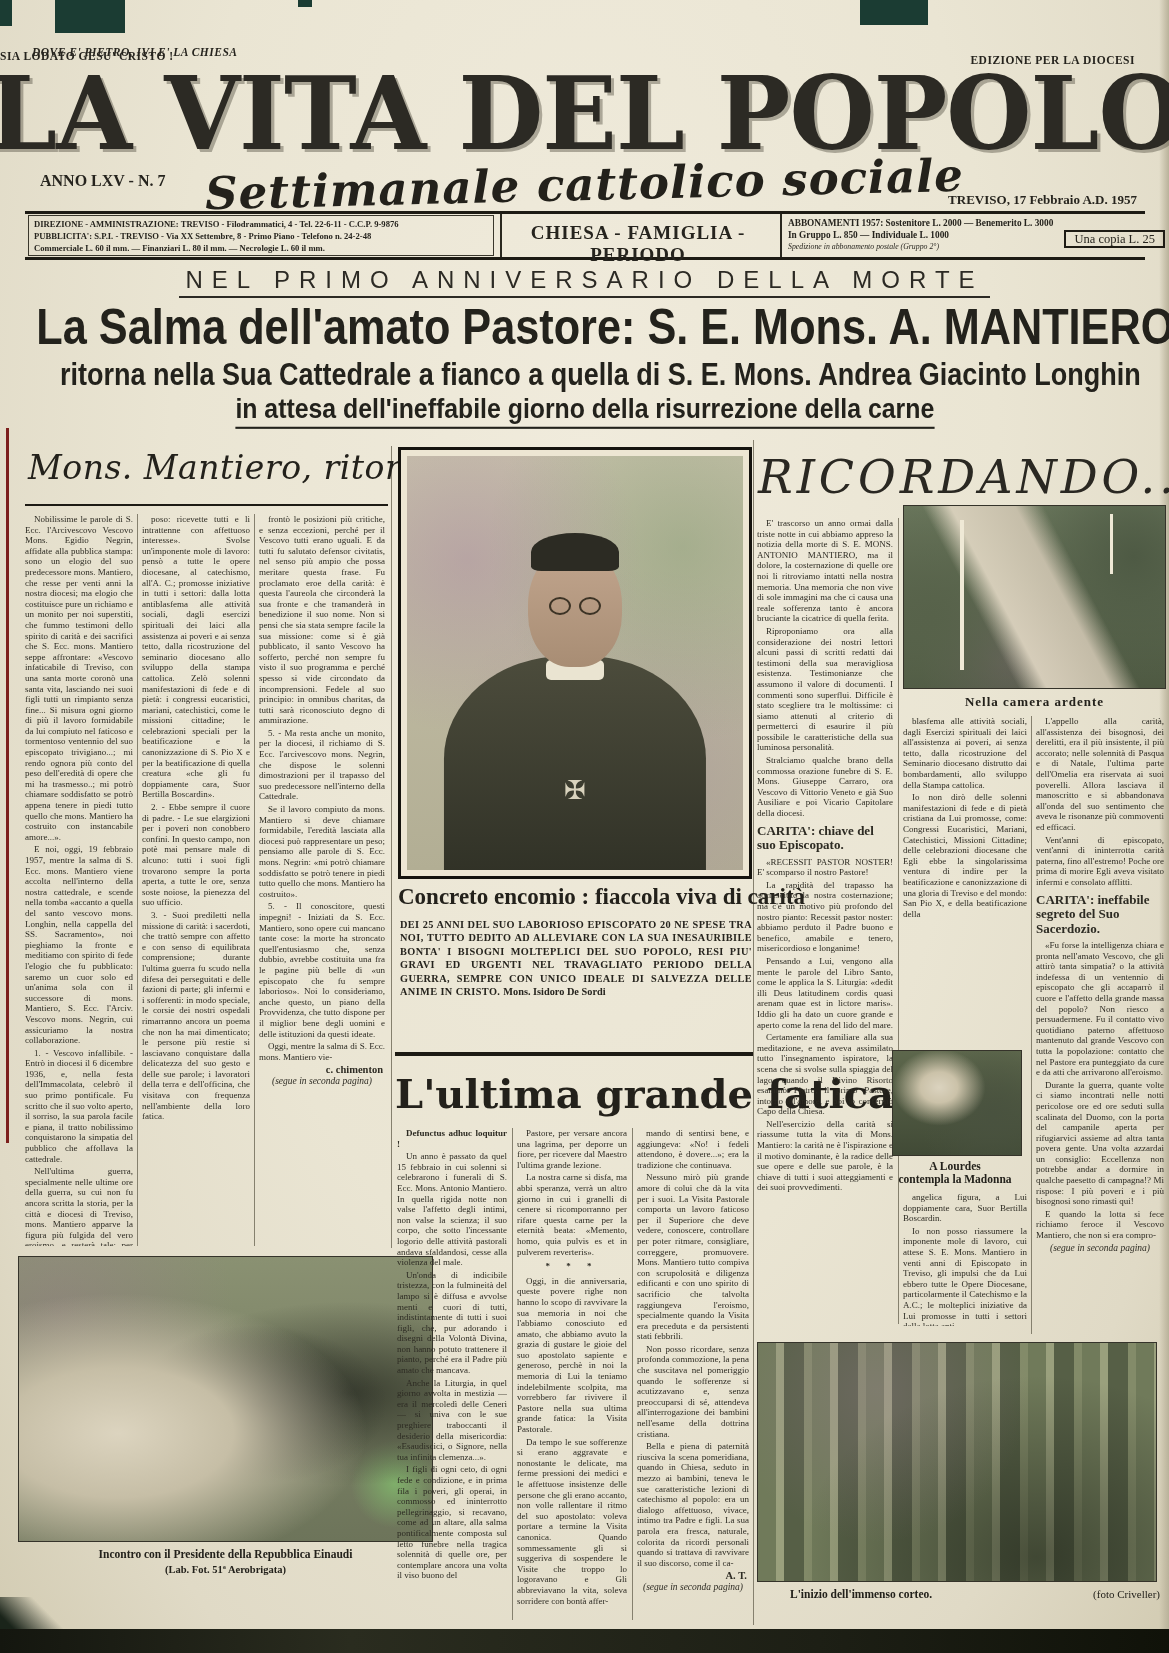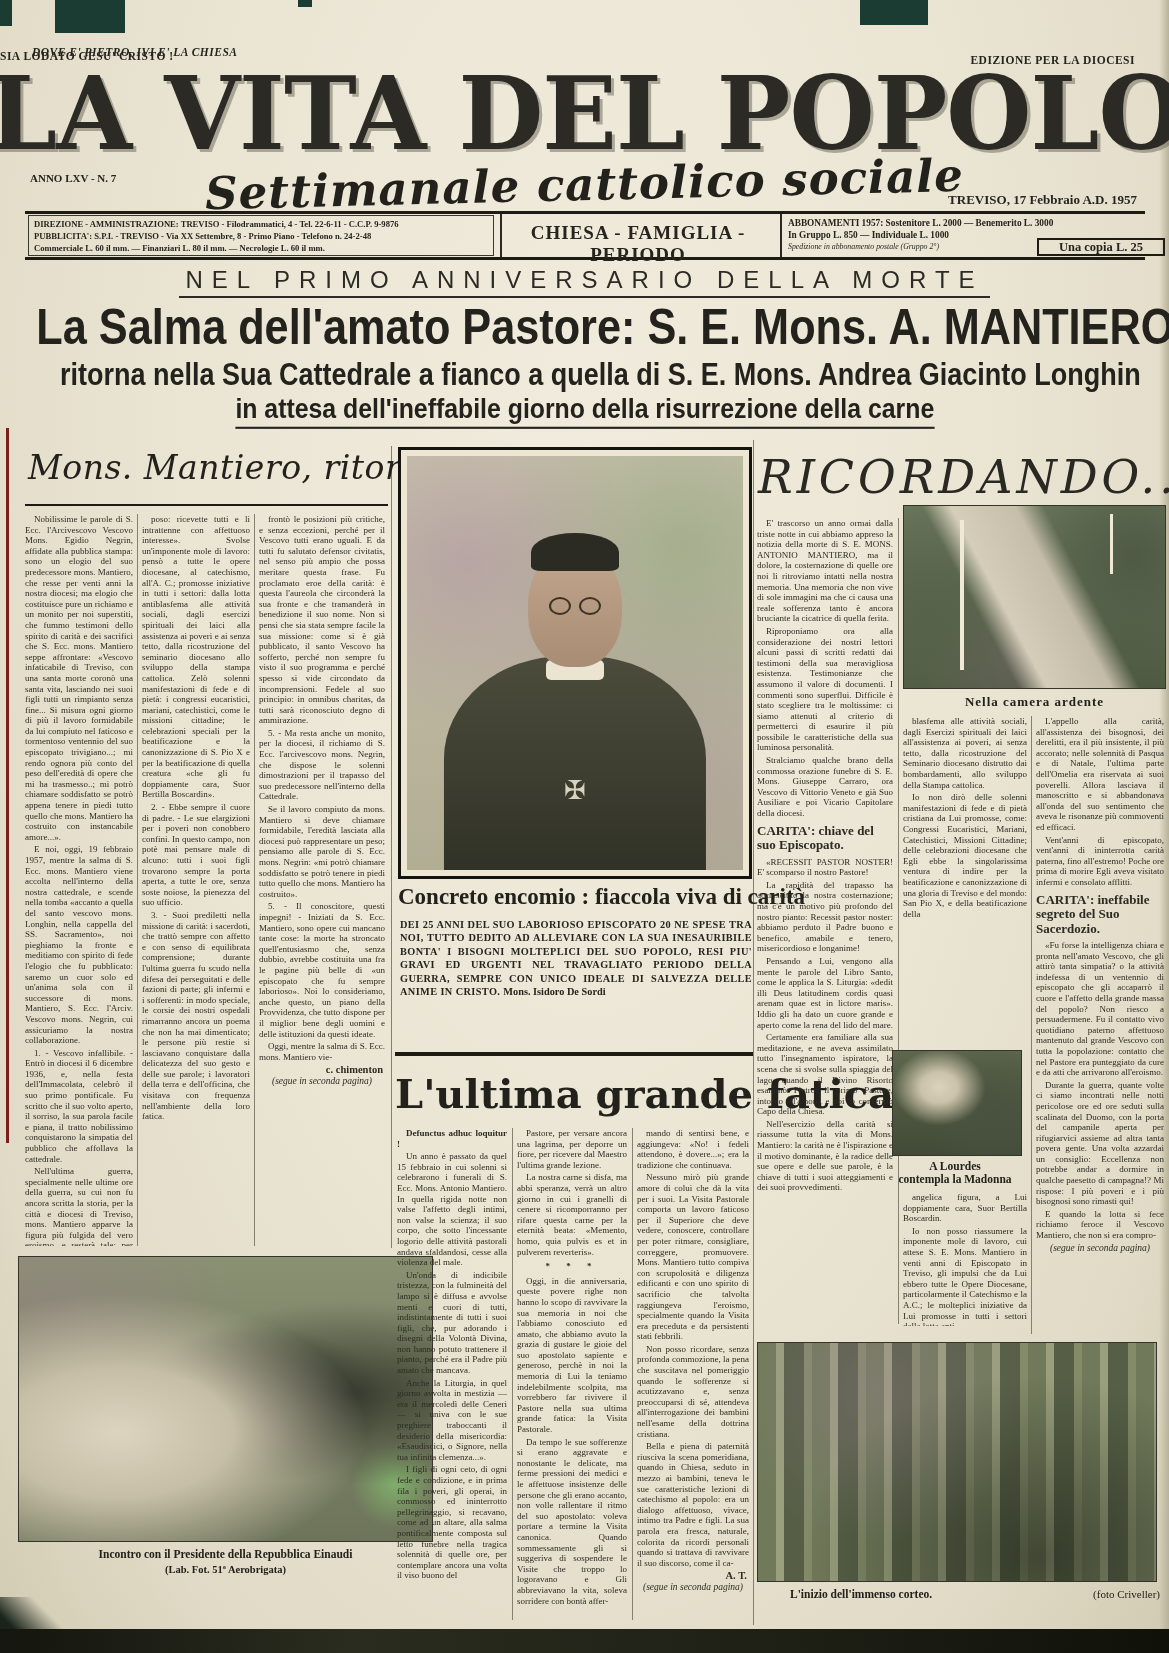--- a/index.html
+++ b/index.html
@@ -15,36 +15,36 @@
     background:linear-gradient(45deg,#1a241a 30%,transparent 70%)}
   .spine-line{position:absolute;background:#7c1f1c}
   .edge-shadow{position:absolute;top:0;right:0;bottom:0;width:10px;
     background:linear-gradient(90deg,transparent,#b9b29a)}
   
   .ear{position:absolute;font-weight:bold;font-size:11.5px;letter-spacing:.5px;white-space:nowrap}
   .masthead{position:absolute;left:0;right:0;top:64px;text-align:center;
     font-family:"DejaVu Serif",serif;font-weight:bold;font-size:96px;line-height:100px;
     letter-spacing:-1px;color:#2c2a24;text-shadow:3px 3px 0 rgba(90,86,74,.45);
     transform:scale(1.02,1.05);white-space:nowrap}
-  .anno{position:absolute;left:30px;top:172px;font-weight:bold;font-size:11px}
+  .anno{position:absolute;left:40px;top:172px;font-weight:bold;font-size:16px}
   .script-sub{position:absolute;left:0;right:0;top:158px;text-align:center;
     font-family:"DejaVu Serif",serif;font-style:italic;font-weight:bold;font-size:45px;
     transform:rotate(-1.4deg);letter-spacing:1px;color:#23211b}
   .dateline{position:absolute;right:32px;top:192px;font-weight:bold;font-size:13px}
   .hrule{position:absolute;background:#1d1b14}
   .vrule{position:absolute;width:1px;background:#85806e}
   
   .adminbox{position:absolute;left:28px;top:215px;width:466px;height:41px;
     border:1px solid #3a372c;padding:2px 5px;font-weight:bold;font-size:8.6px;line-height:12px;white-space:nowrap;overflow:hidden}
   .motto{position:absolute;left:504px;top:222px;width:268px;text-align:center;
     font-size:19px;font-weight:bold;letter-spacing:1px;font-family:"Liberation Serif",serif}
   .abbo{position:absolute;left:788px;top:217px;width:377px;font-weight:bold;font-size:9.3px;line-height:12px}
   .abbo .row2{display:flex;justify-content:space-between;align-items:flex-start}
   .abbo .small{font-size:7.8px;font-style:italic;font-weight:normal}
-  .pricebox{border:2px solid #1d1b14;padding:1px 20px;font-size:12.5px;font-weight:bold;white-space:nowrap;margin-top:9px}
+  .pricebox{border:2px solid #1d1b14;padding:1px 8px;font-size:12.5px;font-weight:normal;white-space:nowrap;margin-top:1px}
   
   .banner{position:absolute;left:0;right:0;top:266px;text-align:center}
   .banner span{display:inline-block;font-family:"Liberation Sans",sans-serif;font-size:24px;
     letter-spacing:9px;color:#2c2a24;border-bottom:2px solid #2c2a24;padding:0 6px 2px}
   .hl{position:absolute;left:0;right:0;text-align:center;white-space:nowrap;color:#23221c;
     font-family:"Liberation Sans",sans-serif;font-weight:bold}
   .hl>span{display:inline-block}
   .hl1{top:300px;font-size:46px}.hl1>span{transform:scale(.94,1.08)}
   .hl2{top:358px;font-size:30px}.hl2>span{transform:scale(.9,1.05)}
   .hl3{top:394px;font-size:27px}.hl3>span{border-bottom:2px solid #23221c;padding-bottom:1px;transform:scale(.92,1.05)}

